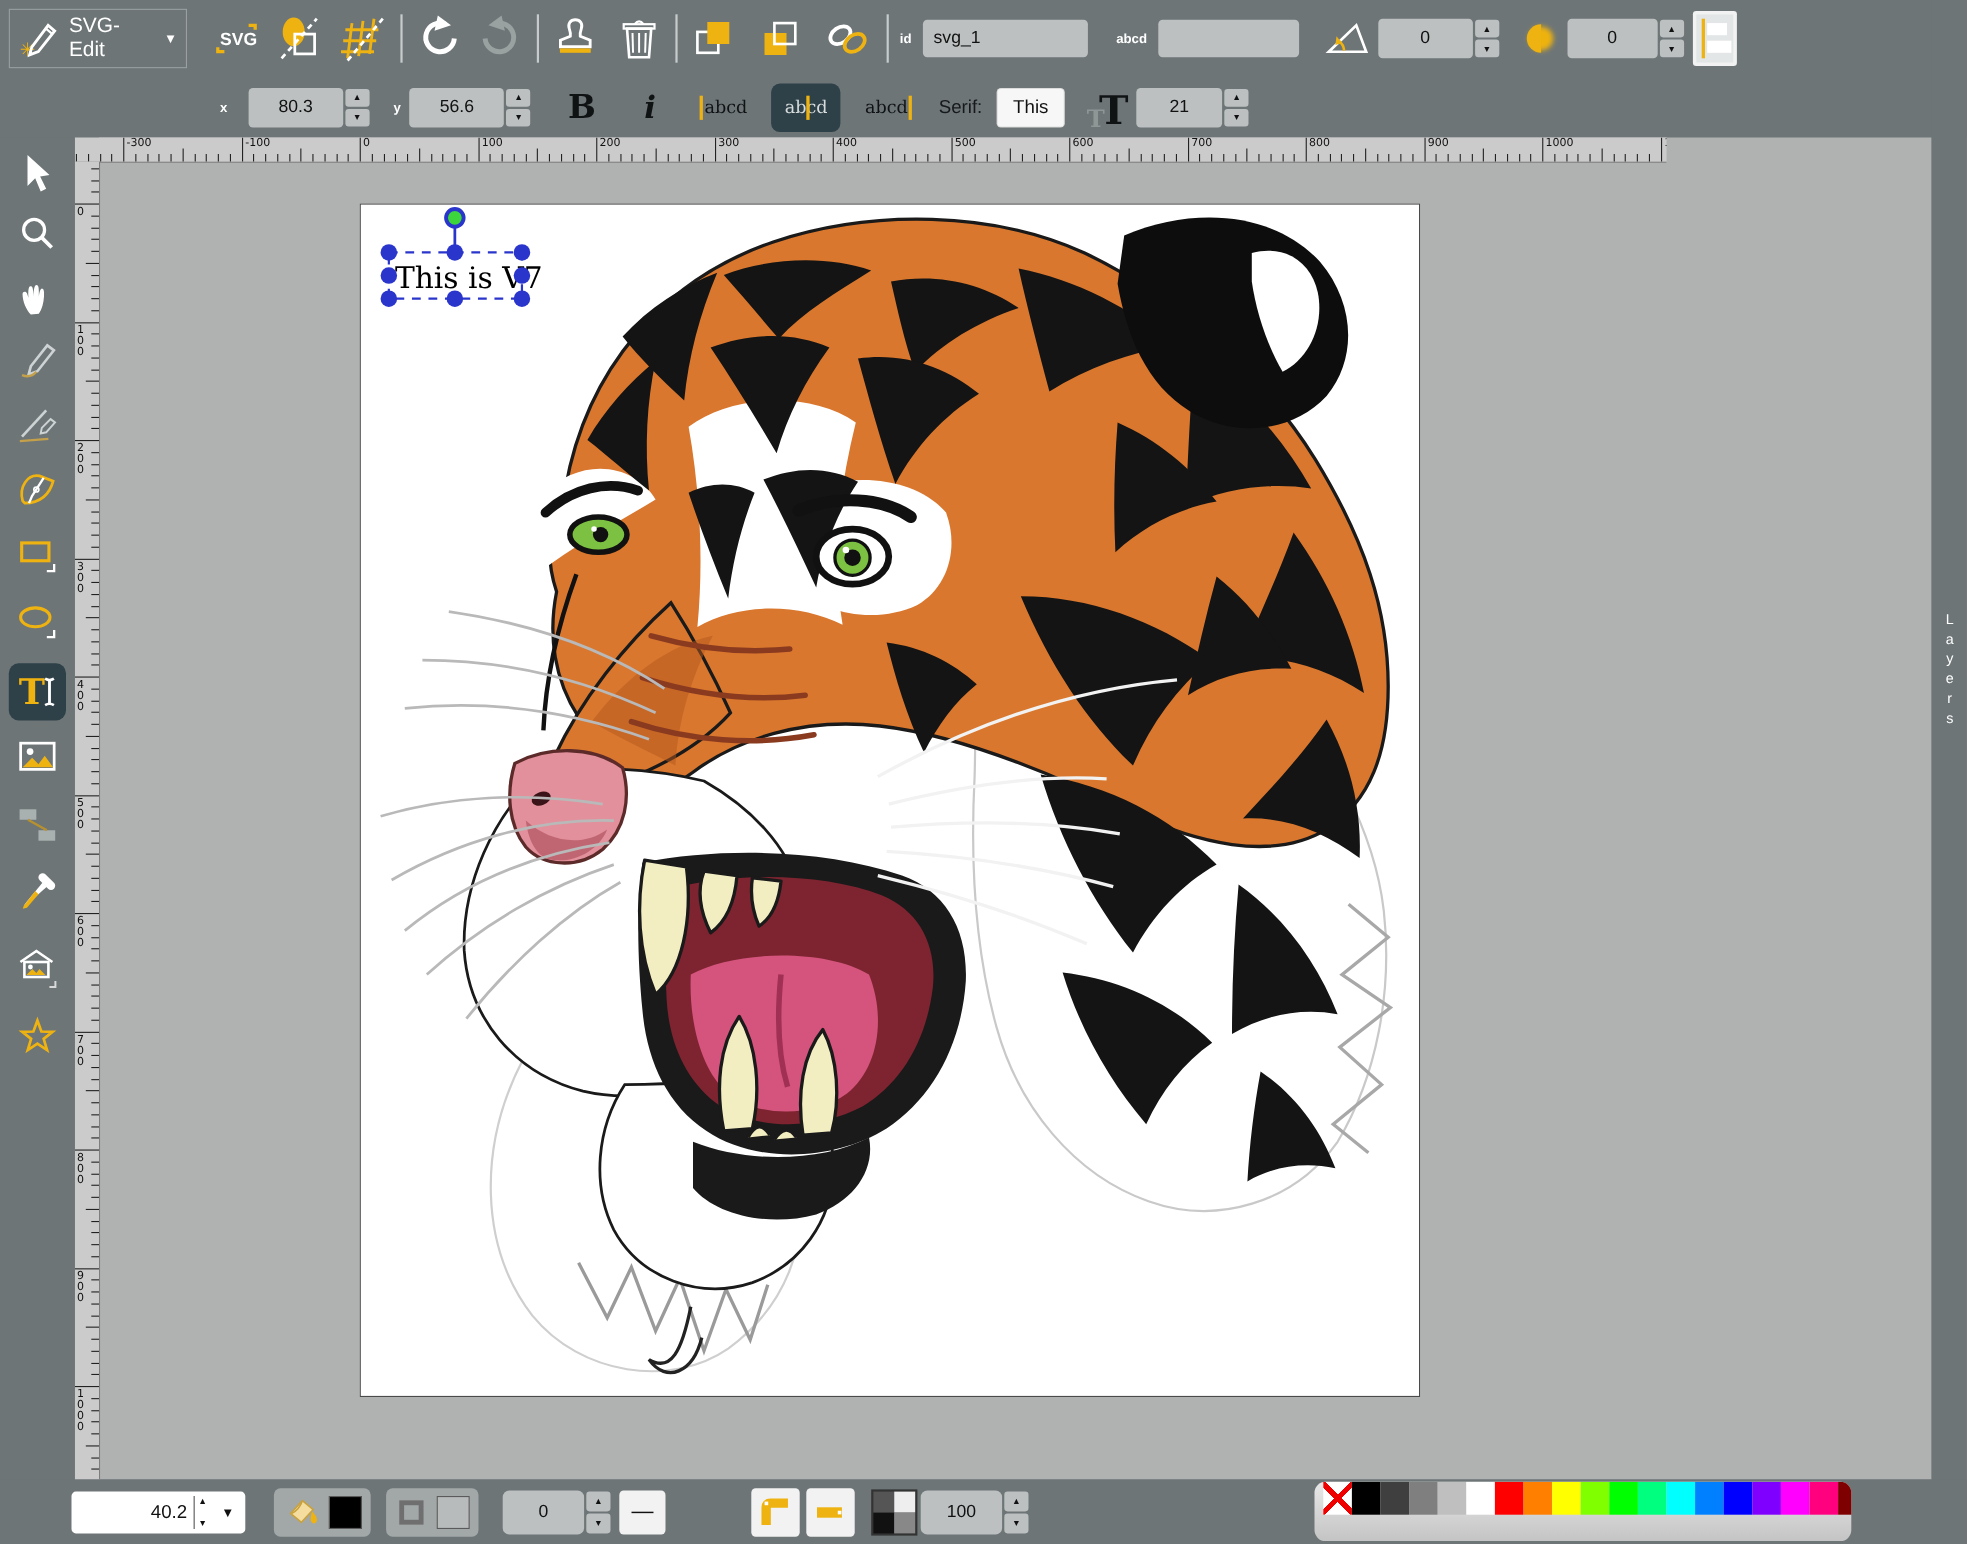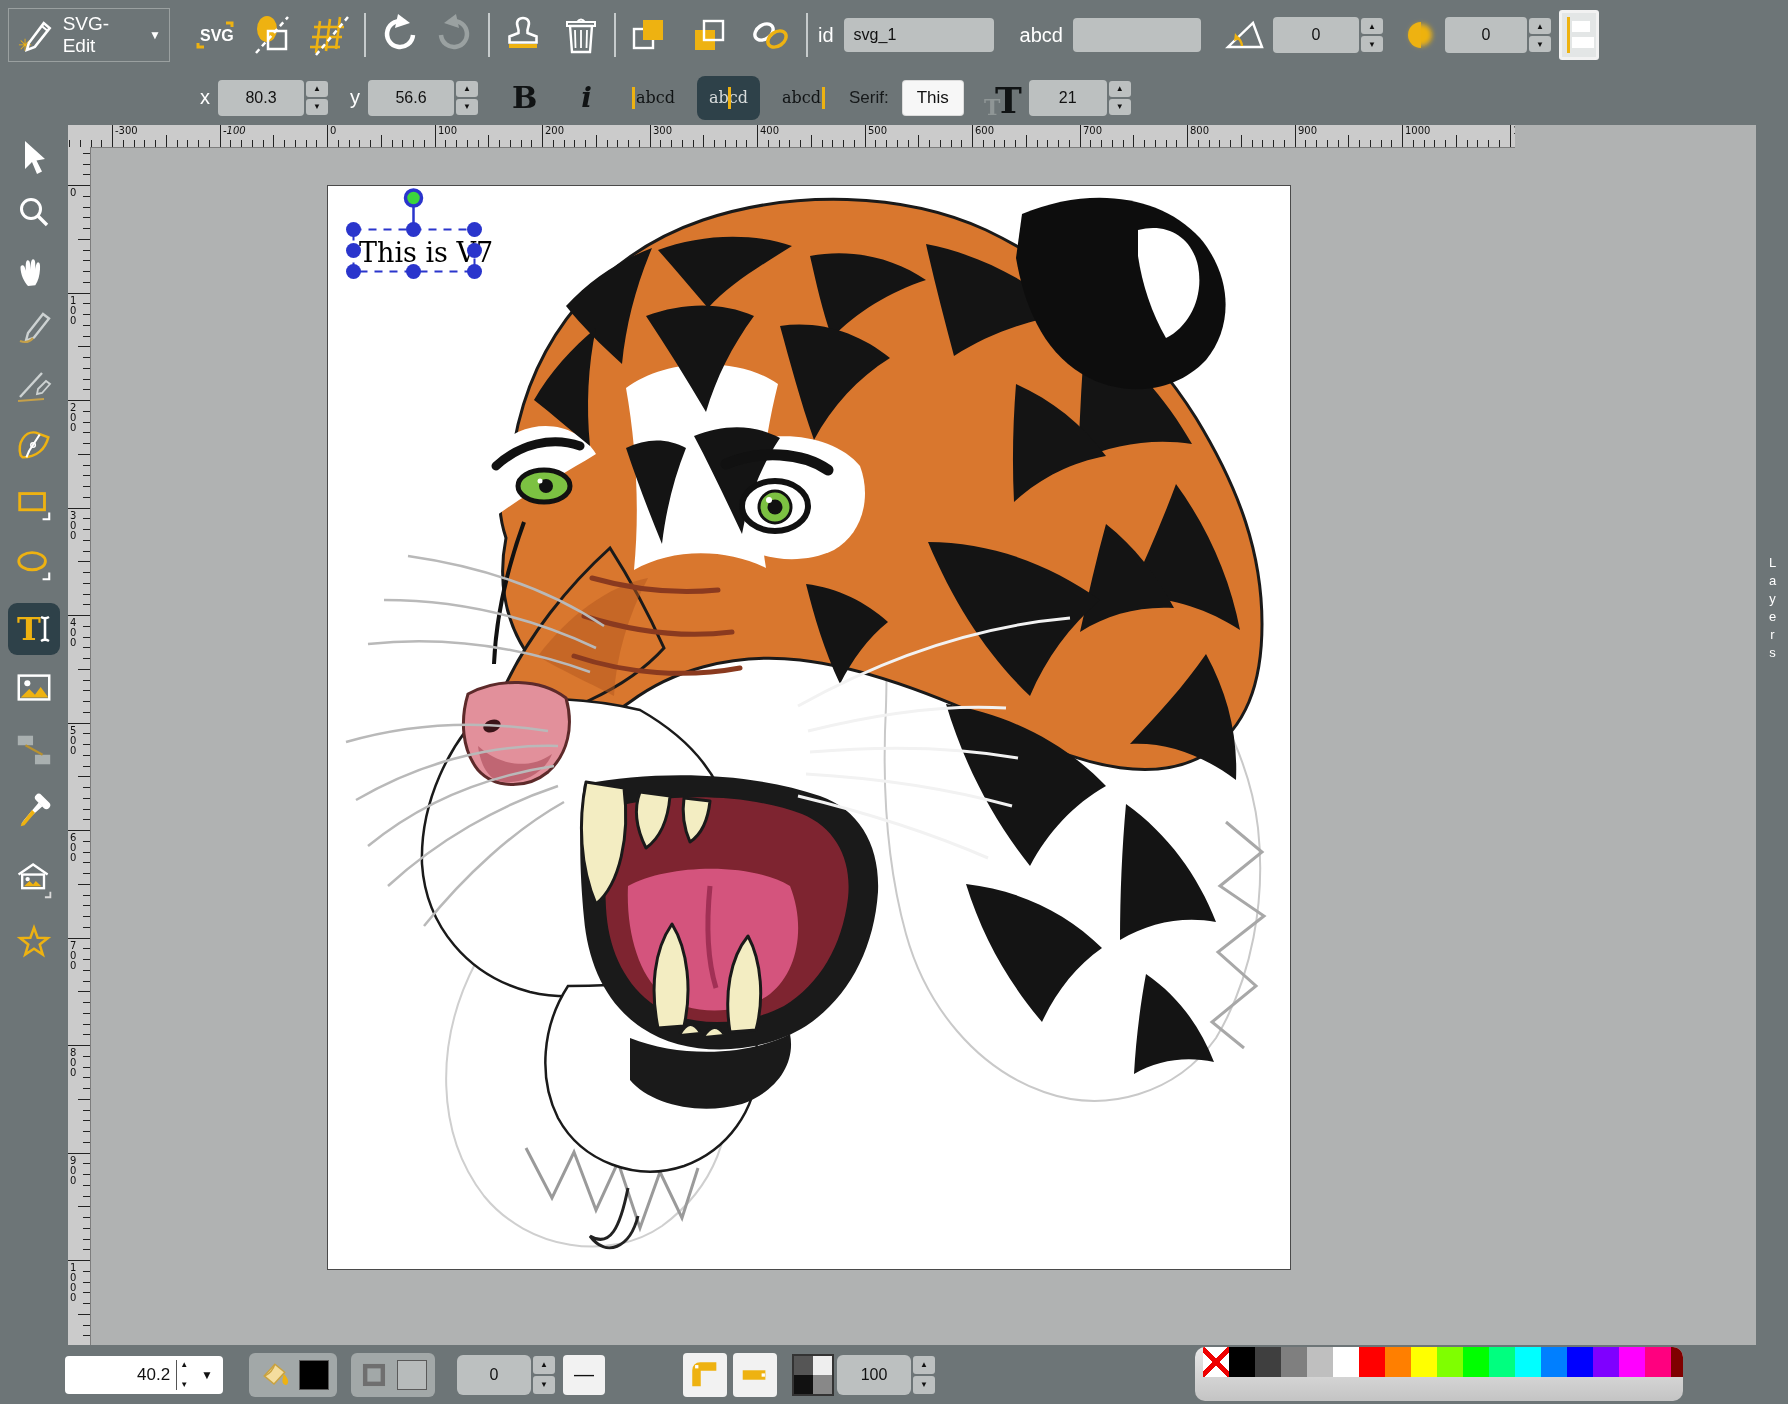--- a/index.html
+++ b/index.html
@@ -18,21 +18,21 @@
   #workspace{left:90px;top:125px;width:1666px;height:1220px;background:#b0b2b2;z-index:1;}
   #canvas{left:327px;top:185px;width:962px;height:1083px;background:#fff;border:1px solid #4a4a4a;z-index:5;}
   #canvas svg{display:block;width:100%;height:100%;}
   
   #top-ruler{left:68px;top:125px;width:1447px;height:22px;background:#cbcbcb;border-bottom:1px solid #7d7d7d;overflow:hidden;z-index:10;}
   #left-ruler{left:68px;top:147px;width:22px;height:1198px;background:#cbcbcb;border-right:1px solid #7d7d7d;overflow:hidden;z-index:10;}
   .tick{position:absolute;background:#222;}
   .rlabel{position:absolute;color:#111;font-size:10px;line-height:10px;font-family:"DejaVu Sans",sans-serif;}
   .rlabel.vert{width:9px;word-break:break-all;}
   
-  .lbl{color:#fff;font-size:20px;}
+  .lbl{color:#fff;font-size:12px;font-weight:bold;}
   .lbl-dark{color:#16191a;font-size:17px;}
   .field{background:#bcc0c0;border-radius:4px;height:34px;color:#111;font-size:16px;display:flex;align-items:center;padding:0 10px;box-sizing:border-box;}
   .spin{display:flex;align-items:stretch;height:36px;}
   .spin .spin-val{background:#bcc0c0;border-radius:4px;min-width:56px;display:flex;align-items:center;justify-content:center;color:#111;font-size:16px;padding:0 6px;}
   .spin .spin-btns{display:flex;flex-direction:column;margin-left:2px;width:22px;}
   .spin .spin-btn{background:#bcc0c0;border-radius:3px;flex:1;display:flex;align-items:center;justify-content:center;font-size:8px;color:#111;margin:1px 0;cursor:pointer;}
   .vdiv{width:2px;height:44px;background:#d6dada;opacity:.85;margin:0 10px;}
   .tbtn{display:flex;align-items:center;justify-content:center;cursor:pointer;}
   
   #menu-button{width:162px;height:54px;border:1px solid #9aa0a0;display:flex;align-items:center;padding:0 8px;box-sizing:border-box;cursor:pointer;}
@@ -208,21 +208,21 @@
       <rect x="0" y="0" width="34" height="44" fill="#e3e6e6"></rect>
       <rect x="5" y="4" width="3" height="36" fill="#eeb211"></rect>
       <rect x="10" y="8" width="18" height="11" fill="#fff"></rect>
       <rect x="10" y="24" width="22" height="11" fill="#fff"></rect>
     </svg>
   </div>
 </div>
 
 <div id="text-toolbar" class="abs">
   <span class="lbl" style="margin-left:200px">x</span>
-  <div class="spin" style="margin-left:8px">
+  <div class="spin" style="margin-left:19px">
     <div class="spin-val" style="min-width:74px">80.3</div>
     <div class="spin-btns">
       <div class="spin-btn">▲</div>
       <div class="spin-btn">▼</div>
     </div>
   </div>
 
   <span class="lbl" style="margin-left:22px">y</span>
   <div class="spin" style="margin-left:8px">
     <div class="spin-val" style="min-width:74px">56.6</div>
@@ -277,21 +277,21 @@
     <div class="tick" style="left: 55px; bottom: 0px; width: 1px; height: 7px;"></div>
     <div class="tick" style="left: 66px; bottom: 0px; width: 1px; height: 7px;"></div>
     <div class="tick" style="left: 76px; bottom: 0px; width: 1px; height: 7px;"></div>
     <div class="tick" style="left: 87px; bottom: 0px; width: 1px; height: 7px;"></div>
     <div class="tick" style="left: 98px; bottom: 0px; width: 1px; height: 12px;"></div>
     <div class="tick" style="left: 109px; bottom: 0px; width: 1px; height: 7px;"></div>
     <div class="tick" style="left: 119px; bottom: 0px; width: 1px; height: 7px;"></div>
     <div class="tick" style="left: 130px; bottom: 0px; width: 1px; height: 7px;"></div>
     <div class="tick" style="left: 141px; bottom: 0px; width: 1px; height: 7px;"></div>
     <div class="tick" style="left: 152px; bottom: 0px; width: 1px; height: 22px;"></div>
-    <div class="rlabel" style="left: 155px; top: 1px; font-style: italic;">-100</div>
+    <div class="rlabel" style="left: 155px; top: 1px;">-100</div>
     <div class="tick" style="left: 162px; bottom: 0px; width: 1px; height: 7px;"></div>
     <div class="tick" style="left: 173px; bottom: 0px; width: 1px; height: 7px;"></div>
     <div class="tick" style="left: 184px; bottom: 0px; width: 1px; height: 7px;"></div>
     <div class="tick" style="left: 195px; bottom: 0px; width: 1px; height: 7px;"></div>
     <div class="tick" style="left: 205px; bottom: 0px; width: 1px; height: 12px;"></div>
     <div class="tick" style="left: 216px; bottom: 0px; width: 1px; height: 7px;"></div>
     <div class="tick" style="left: 227px; bottom: 0px; width: 1px; height: 7px;"></div>
     <div class="tick" style="left: 238px; bottom: 0px; width: 1px; height: 7px;"></div>
     <div class="tick" style="left: 248px; bottom: 0px; width: 1px; height: 7px;"></div>
     <div class="tick" style="left: 259px; bottom: 0px; width: 1px; height: 22px;"></div>

